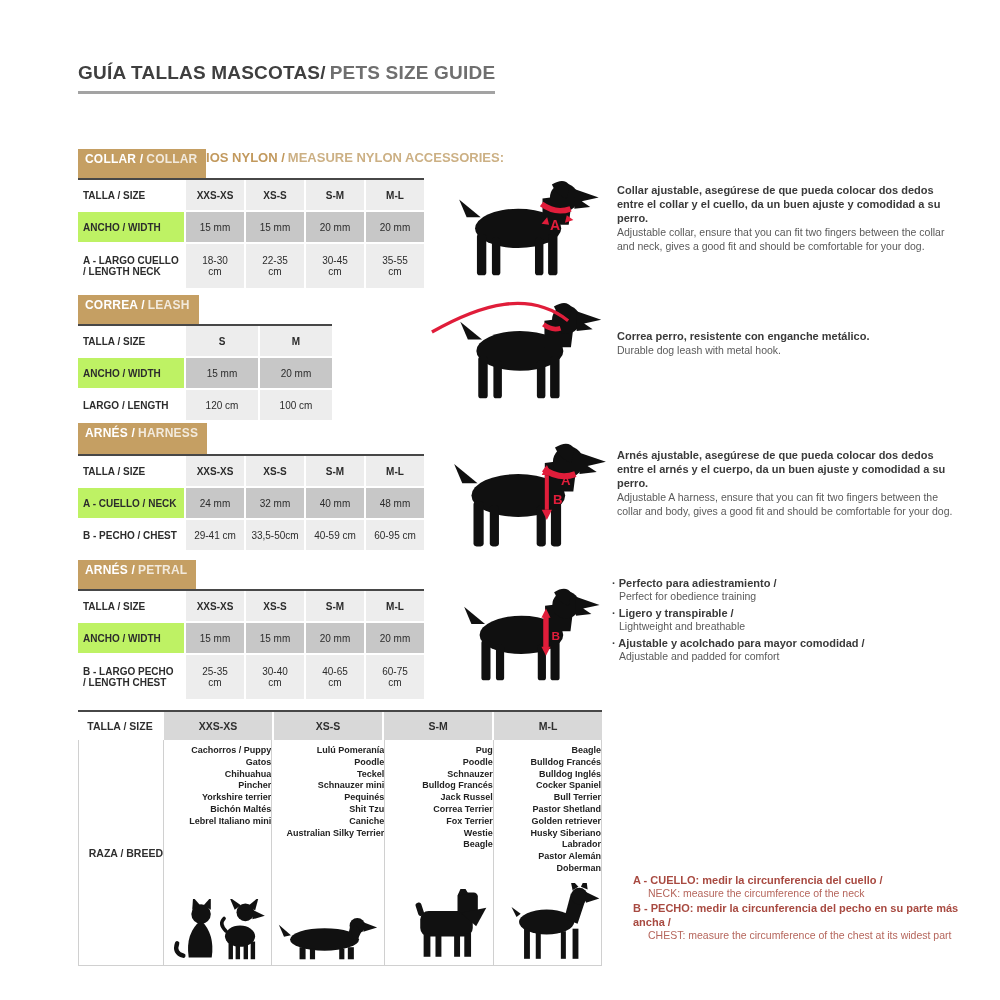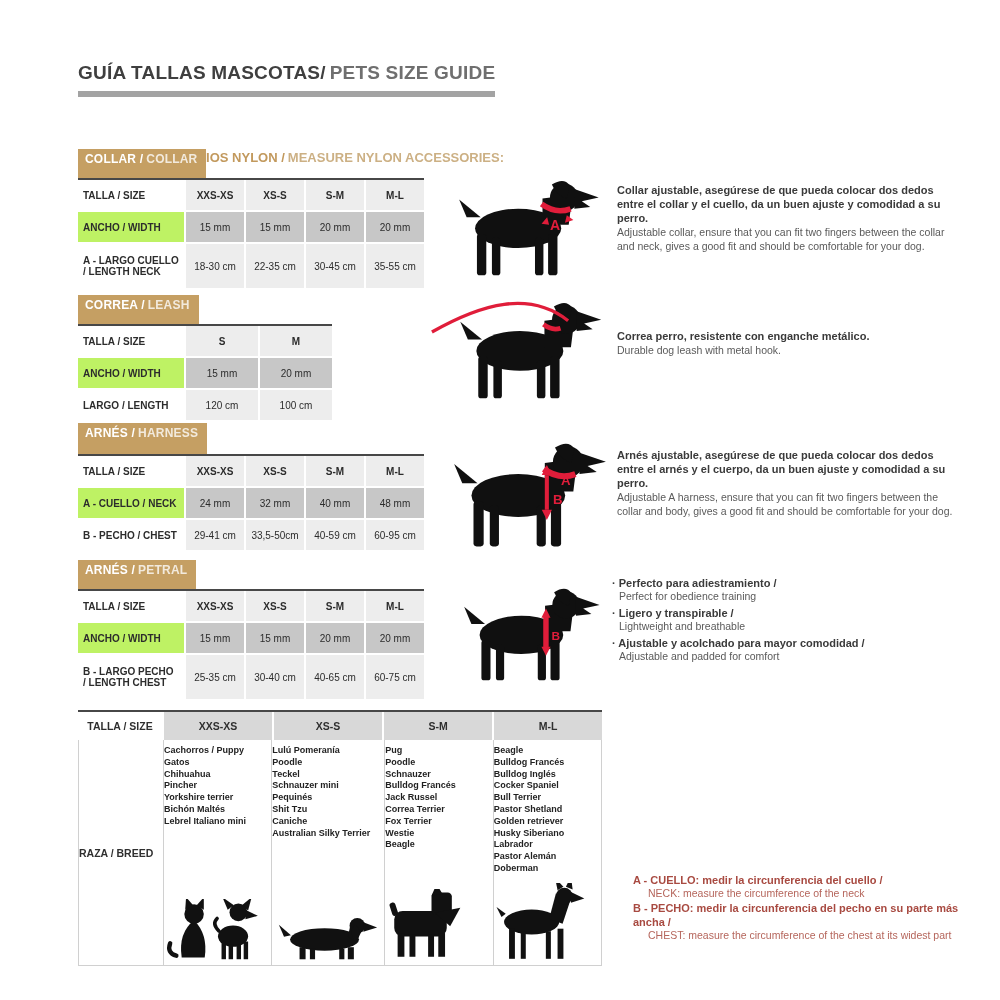--- a/index.html
+++ b/index.html
@@ -1,21 +1,21 @@
 <!DOCTYPE html>
 <html><head>
 <meta charset="utf-8">
 <style>
   html,body{margin:0;padding:0;background:#fff;}
   .page{position:relative;width:1000px;height:1000px;background:#fff;overflow:hidden;
         font-family:"Liberation Sans",sans-serif;color:#2f2f2f;}
 
   
   .title{position:absolute;left:78px;top:62px;font-size:19px;font-weight:700;
-         color:#3f3f3f;letter-spacing:.2px;border-bottom:6px solid #a3a3a3;padding-bottom:7px;}
+         color:#3f3f3f;letter-spacing:.2px;border-bottom:3px solid #a3a3a3;padding-bottom:7px;}
   .title .t2{color:#6f6f6f;margin-left:4px;}
   .subtitle{position:absolute;left:78px;top:118px;font-size:13px;font-weight:700;color:#c2995d;margin-top:32px;}
   .subtitle .s2{color:#ccb084;margin-left:3px;}
 
   
   .badge{position:absolute;left:78px;background:#c59f63;color:#fff;font-weight:700;
          font-size:12px;padding:3px 9px 18px 7px;letter-spacing:.2px;}
   .badge .b2{color:rgba(255,255,255,.78);margin-left:3px;font-weight:700;}
   .badge1{top:149px;} .badge2{top:295px;} .badge3{top:423px;} .badge4{top:560px;}
 
@@ -24,21 +24,21 @@
            border-top:2px solid #474747;}
   .cols5{grid-template-columns:106px 58px 58px 58px 58px;}
   .cols3{grid-template-columns:106px 72px 72px;}
   .table1{top:178px;} .table2{top:324px;} .table3{top:454px;} .table4{top:589px;}
   .tc{display:flex;align-items:center;justify-content:center;font-size:10px;
       min-height:26px;background:#ededed;text-align:center;font-weight:400;color:#2c2c2c;}
   .tc.hd{font-weight:700;background:#ededed;}
   .tc.lbl{justify-content:flex-start;text-align:left;padding:2px 5px;background:#fff;font-weight:700;}
   .tc.g{background:#c7c7c7;}
   .tc.lbl.g{background:#bef264;}
-  .tc.tall{min-height:40px;padding:2px 4px;}
+  .tc.tall{min-height:40px;padding:2px 10px;}
   .tc.lbl.tall{padding:2px 5px;}
 
   
   .desc{position:absolute;left:617px;width:340px;}
   .desc .es{font-weight:700;font-size:11px;color:#3a3a3a;line-height:14px;}
   .desc .en{font-size:10.5px;color:#5a5a5a;line-height:13.5px;margin-top:1px;}
   #desc1{top:183px;} #desc2{top:329px;} #desc3{top:448px;}
   .bullets{position:absolute;left:612px;top:576px;width:345px;}
   .bull{margin-bottom:3px;}
   .bull .es{font-weight:700;font-size:11px;color:#3a3a3a;line-height:14px;}
@@ -52,21 +52,21 @@
 
   
   .breed{position:absolute;left:78px;top:710px;width:524px;}
   .breed-head{display:grid;grid-template-columns:84px 1fr 1fr 1fr 1fr;gap:2px;
               border-top:2px solid #474747;background:#fff;}
   .bh{background:#d8d8d8;font-weight:700;font-size:10.5px;display:flex;align-items:center;
       justify-content:center;height:28px;}
   .bh.lbl{background:#fff;}
   .breed-body{display:grid;grid-template-columns:84px 1fr 1fr 1fr 1fr;
               border:1px solid #d0d0d0;border-top:none;height:225px;background:#fff;}
-  .bcol{border-left:1px solid #d0d0d0;display:flex;flex-direction:column;align-items:flex-start;
+  .bcol{border-left:1px solid #d0d0d0;display:flex;flex-direction:column;align-items:flex-end;
         padding-top:5px;}
   .bcol.first{border-left:none;justify-content:center;padding-top:0;}
   .blabel{font-weight:700;font-size:10.5px;text-align:center;line-height:14px;}
   .bname{font-size:9px;font-weight:700;line-height:11.8px;text-align:center;color:#222;}
   .sil{margin-top:auto;margin-bottom:4px;}
 
   
   .notes{position:absolute;left:633px;top:873px;width:352px;}
   .note-b{color:#a84a41;font-weight:700;font-size:11px;line-height:14px;}
   .note-p{color:#b5655b;font-size:10.5px;line-height:13.5px;margin-left:15px;}

